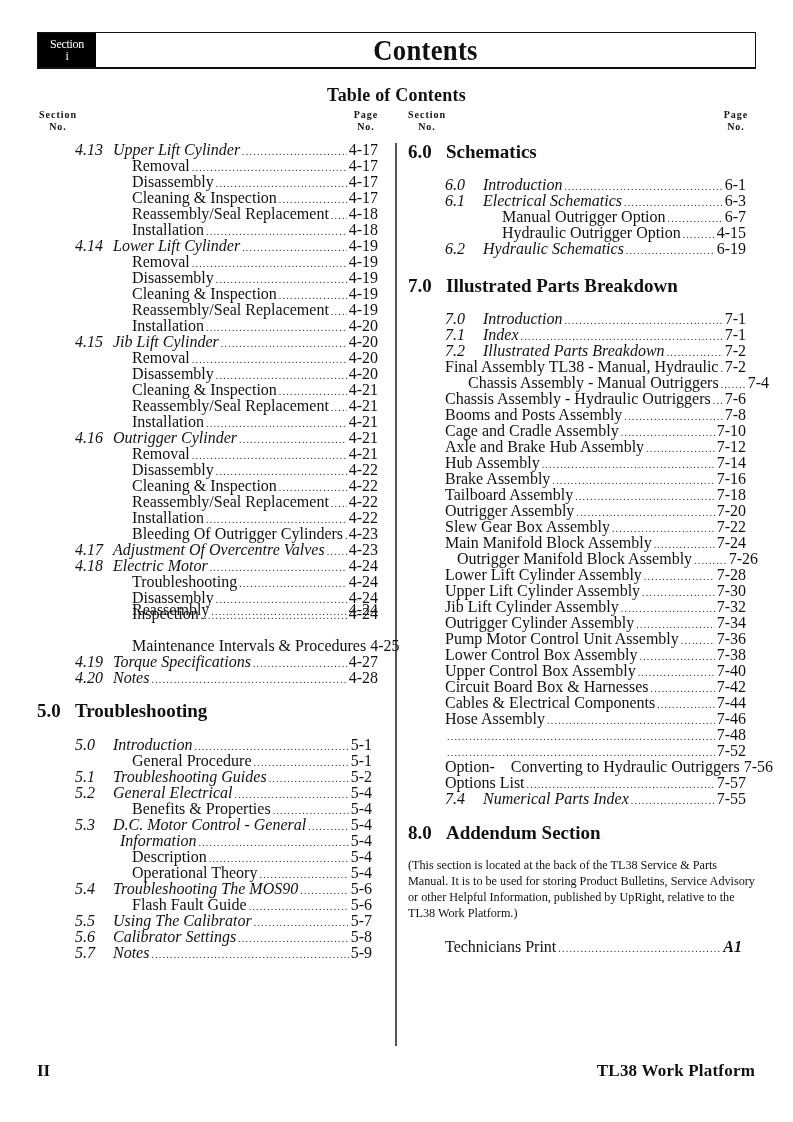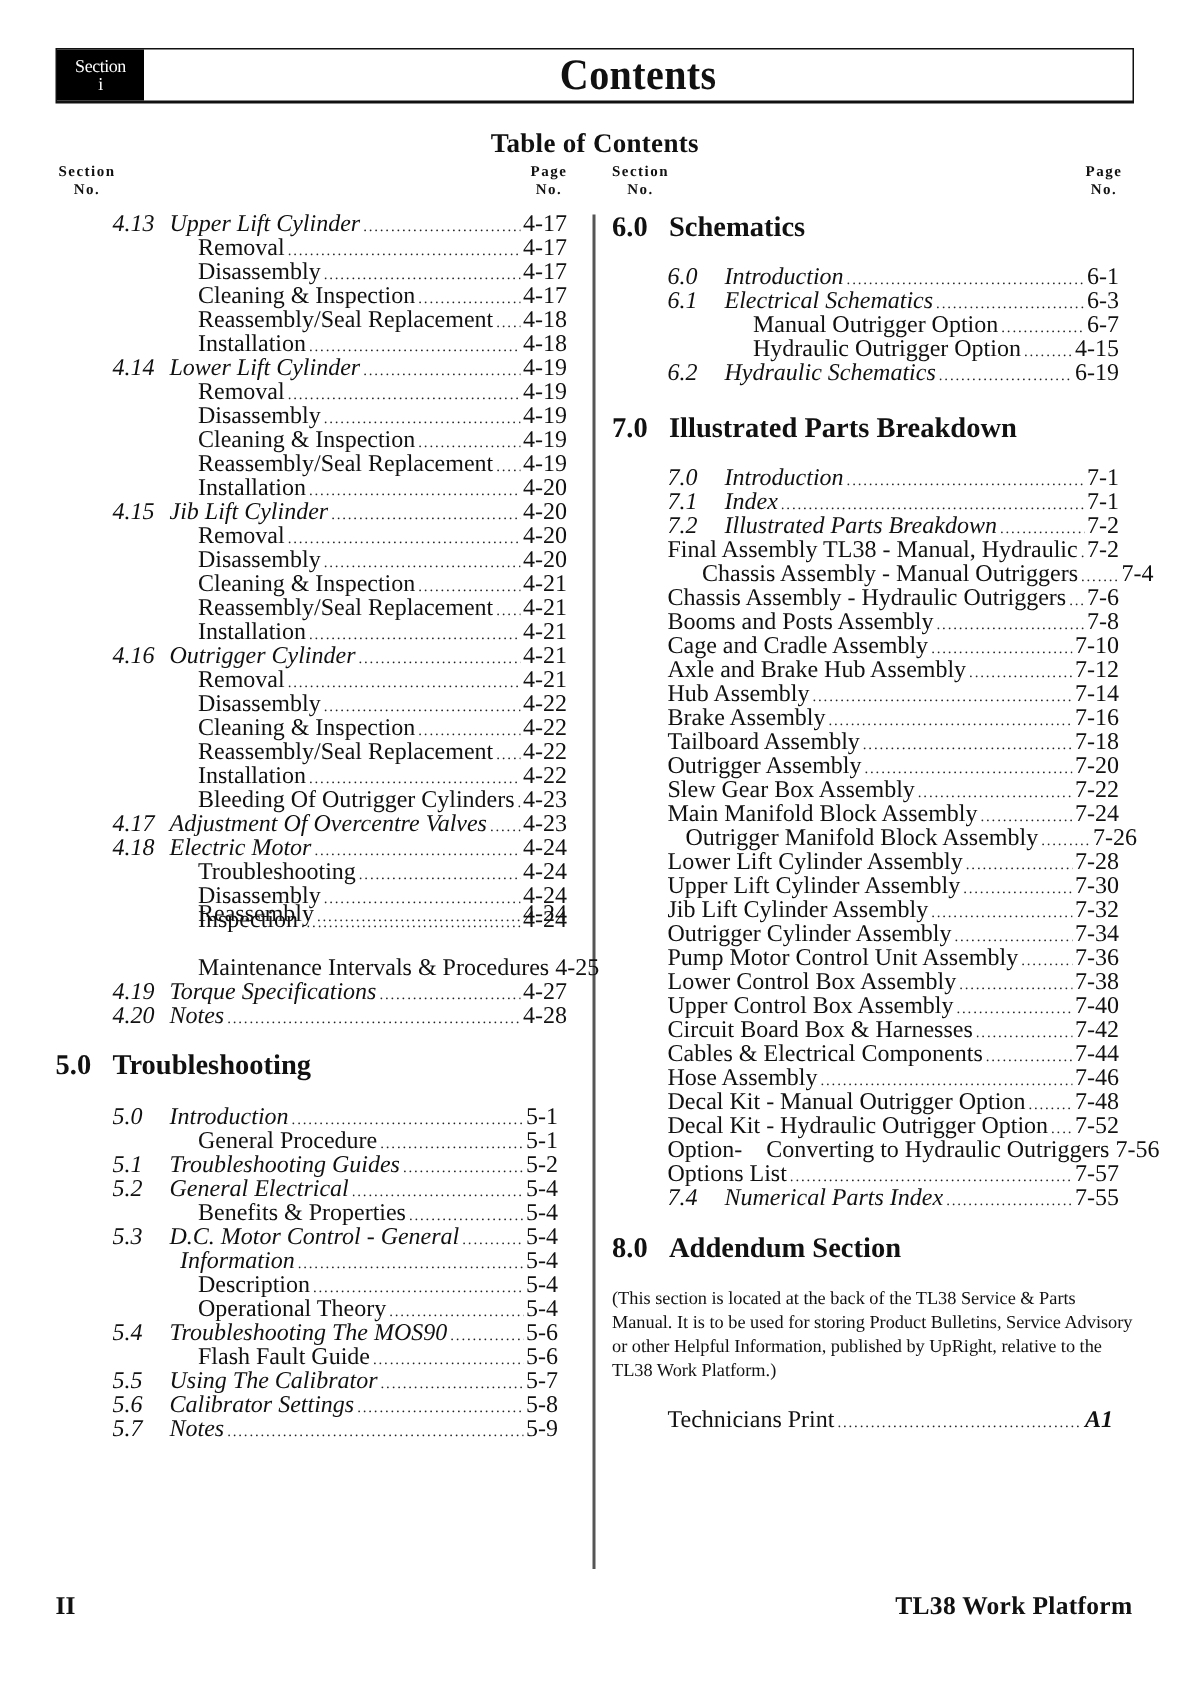--- a/index.html
+++ b/index.html
@@ -495,26 +495,24 @@
       <span class="lbl" style="white-space: pre;">Cables &amp; Electrical Components</span>
       <span class="dots"></span>
       <span class="pg">7-44</span>
     </div>
     <div class="row" style="left: 445px; width: 301px; top: 711px;">
       <span class="lbl" style="white-space: pre;">Hose Assembly</span>
       <span class="dots"></span>
       <span class="pg">7-46</span>
     </div>
     <div class="row" style="left: 445px; width: 301px; top: 727px;">
-      <span class="lbl" style="white-space: pre;">Decal Kit - Manual Outrigger Option</span>
       <span class="dots"></span>
       <span class="pg">7-48</span>
     </div>
     <div class="row" style="left: 445px; width: 301px; top: 743px;">
-      <span class="lbl" style="white-space: pre;">Decal Kit - Hydraulic Outrigger Option</span>
       <span class="dots"></span>
       <span class="pg">7-52</span>
     </div>
     <div class="row" style="left: 445px; width: 301px; top: 759px;">
       <span class="lbl" style="white-space: pre;">Option-    Converting to Hydraulic Outriggers</span>
       <span class="dots"></span>
       <span class="pg">7-56</span>
     </div>
     <div class="row" style="left: 445px; width: 301px; top: 775px;">
       <span class="lbl" style="white-space: pre;">Options List</span>

